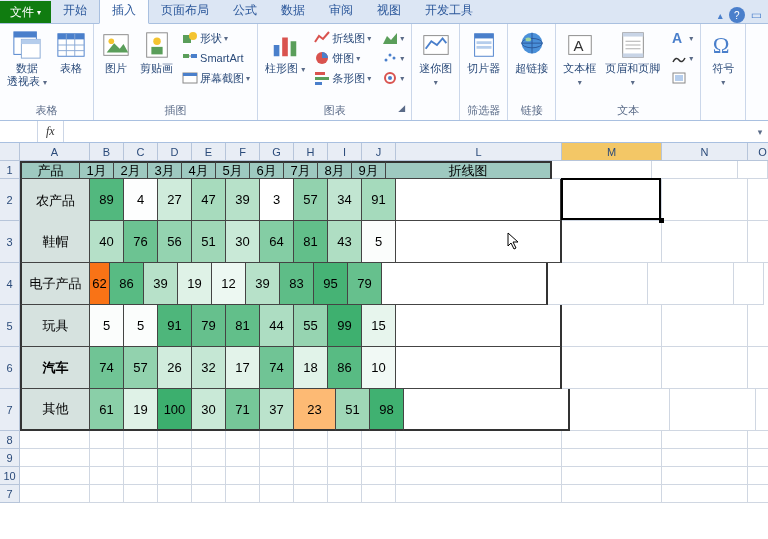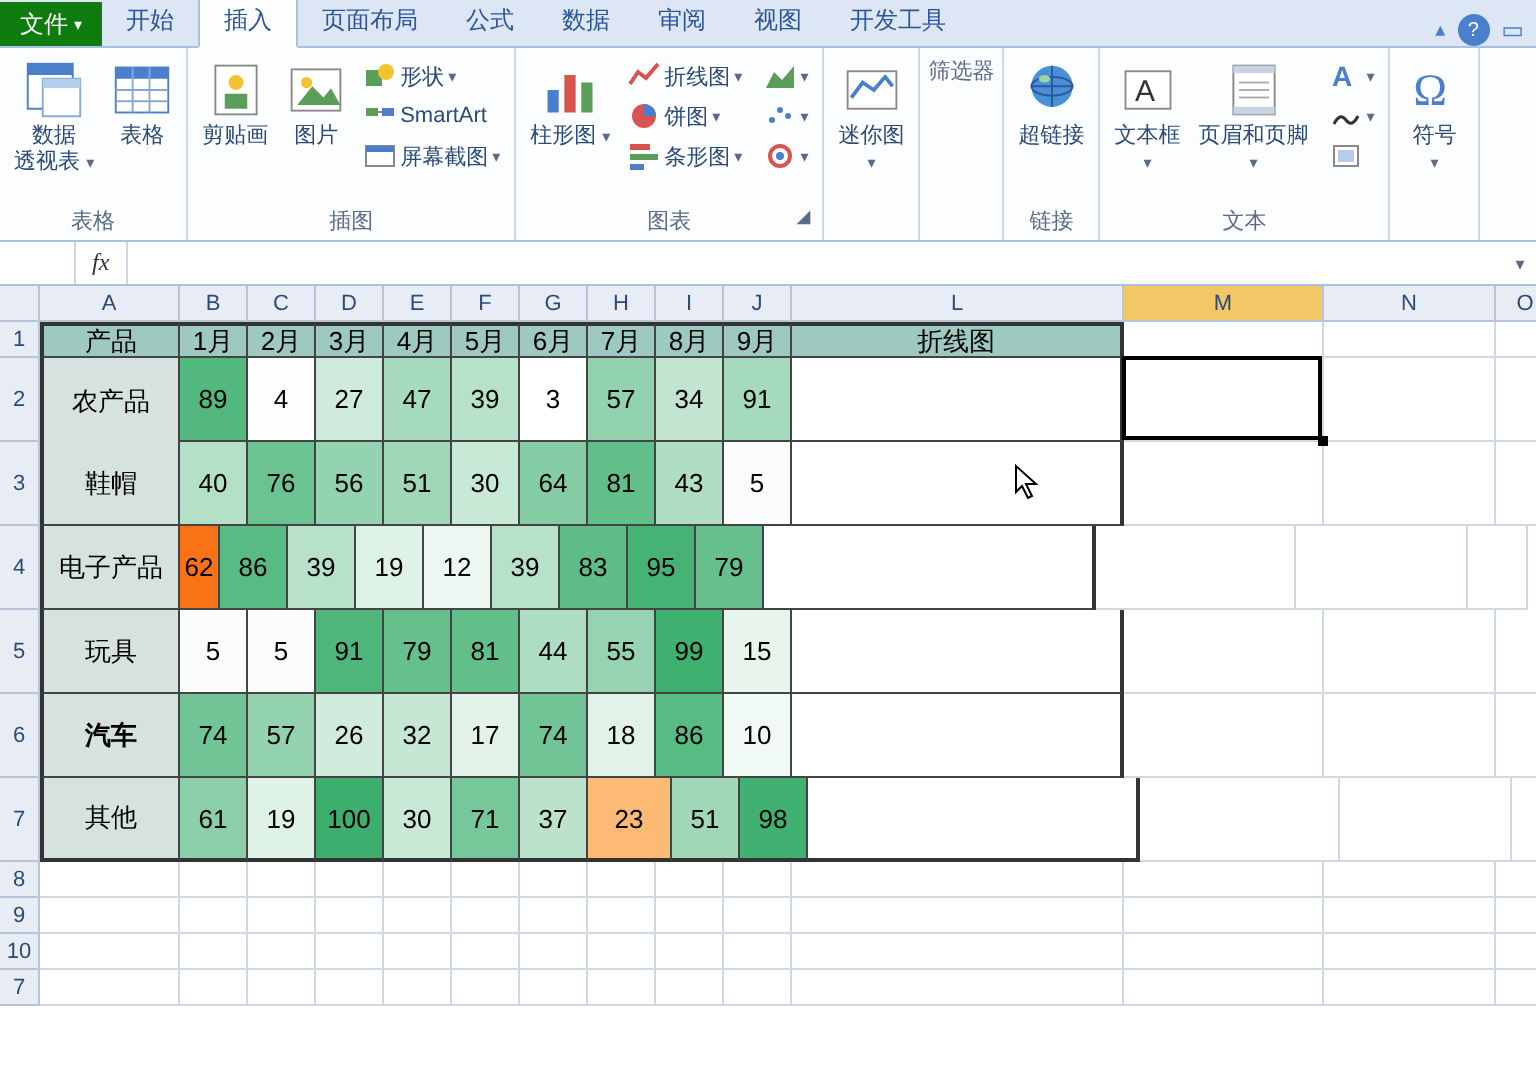--- a/index.html
+++ b/index.html
@@ -93,34 +93,34 @@
         <div class="lbl">表格</div>
       </div>
     </div>
     <div class="group-label">表格</div>
   </div>
 
   <div class="group">
     <div class="group-body">
       <div class="btn-lg">
         <div class="ico"><svg viewBox="0 0 32 32">
+              <rect x="3" y="5" width="26" height="22" fill="#fff" stroke="#888"></rect>
+              <circle cx="11" cy="12" r="3" fill="#f4c430"></circle>
+              <polygon points="6,24 14,14 20,20 24,15 29,24" fill="#5a9e5a"></polygon>
+            </svg></div>
+        <div class="lbl">图片</div>
+      </div>
+      <div class="btn-lg">
+        <div class="ico"><svg viewBox="0 0 32 32">
               <rect x="5" y="3" width="22" height="26" fill="#fff" stroke="#888"></rect>
               <circle cx="16" cy="12" r="4" fill="#f4c430"></circle>
               <rect x="10" y="18" width="12" height="8" fill="#5a9e5a"></rect>
             </svg></div>
         <div class="lbl">剪贴画</div>
       </div>
-      <div class="btn-lg">
-        <div class="ico"><svg viewBox="0 0 32 32">
-              <rect x="3" y="5" width="26" height="22" fill="#fff" stroke="#888"></rect>
-              <circle cx="11" cy="12" r="3" fill="#f4c430"></circle>
-              <polygon points="6,24 14,14 20,20 24,15 29,24" fill="#5a9e5a"></polygon>
-            </svg></div>
-        <div class="lbl">图片</div>
-      </div>
       <div class="col-stack">
         <div class="btn-sm">
             <span class="ico" style="width:16px;height:16px"><svg viewBox="0 0 16 16">
                 <rect x="1" y="5" width="8" height="8" fill="#5a9e5a"></rect>
                 <circle cx="11" cy="6" r="4" fill="#f4c430"></circle>
               </svg></span>
             <span>形状</span> 
             <span class="sub-arrow">▾</span>
           </div>
         <div class="btn-sm">
@@ -214,20 +214,31 @@
               <rect x="3" y="6" width="26" height="20" fill="#fff" stroke="#888"></rect>
               <polyline points="5,20 11,12 17,16 23,9 27,14" fill="none" stroke="#4a7fcb" stroke-width="2"></polyline>
             </svg></div>
         <div class="lbl"><span>迷你图</span><br><span class="sub-arrow">▾</span></div>
       </div>
     </div>
     <div class="group-label"></div>
   </div>
 
   <div class="group">
+    <div class="group-body">
+      <div class="btn-lg">
+        <div class="ico"><svg viewBox="0 0 32 32">
+              <rect x="6" y="4" width="20" height="24" fill="#fff" stroke="#4a7fcb"></rect>
+              <rect x="6" y="4" width="20" height="5" fill="#4a7fcb"></rect>
+              <rect x="8" y="12" width="16" height="3" fill="#b5cdec"></rect>
+              <rect x="8" y="17" width="16" height="3" fill="#b5cdec"></rect>
+            </svg></div>
+        <div class="lbl">切片器</div>
+      </div>
+    </div>
     <div class="group-label">筛选器</div>
   </div>
 
   <div class="group">
     <div class="group-body">
       <div class="btn-lg">
         <div class="ico"><svg viewBox="0 0 32 32">
               <circle cx="16" cy="14" r="11" fill="#4a90d9"></circle>
               <ellipse cx="16" cy="14" rx="11" ry="5" fill="none" stroke="#2b579a"></ellipse>
               <path d="M16 3 v22 M5 14 h22" stroke="#2b579a"></path>
@@ -329,21 +340,21 @@
       <div class="rh" style="height: 42px;">5</div>
       <div class="rh" style="height: 42px;">6</div>
       <div class="rh" style="height: 42px;">7</div>
       <div class="rh" style="height: 18px;">8</div>
       <div class="rh" style="height: 18px;">9</div>
       <div class="rh" style="height: 18px;">10</div>
       <div class="rh" style="height: 18px;">7</div>
     </div>
   <div class="grid" id="grid">
       <div class="row" style="height: 18px;">
-        <div class="cell hdr tblcell tblleft tbltop" style="width: 70px; height: 18px; background: rgb(158, 201, 192);">产品</div>
+        <div class="cell hdr tblcell tblleft tbltop" style="width: 60px; height: 18px; background: rgb(158, 201, 192);">产品</div>
         <div class="cell hdr tblcell tbltop" style="width: 34px; height: 18px; background: rgb(158, 201, 192);">1月</div>
         <div class="cell hdr tblcell tbltop" style="width: 34px; height: 18px; background: rgb(158, 201, 192);">2月</div>
         <div class="cell hdr tblcell tbltop" style="width: 34px; height: 18px; background: rgb(158, 201, 192);">3月</div>
         <div class="cell hdr tblcell tbltop" style="width: 34px; height: 18px; background: rgb(158, 201, 192);">4月</div>
         <div class="cell hdr tblcell tbltop" style="width: 34px; height: 18px; background: rgb(158, 201, 192);">5月</div>
         <div class="cell hdr tblcell tbltop" style="width: 34px; height: 18px; background: rgb(158, 201, 192);">6月</div>
         <div class="cell hdr tblcell tbltop" style="width: 34px; height: 18px; background: rgb(158, 201, 192);">7月</div>
         <div class="cell hdr tblcell tbltop" style="width: 34px; height: 18px; background: rgb(158, 201, 192);">8月</div>
         <div class="cell hdr tblcell tbltop" style="width: 34px; height: 18px; background: rgb(158, 201, 192);">9月</div>
         <div class="cell hdr tblcell tbltop tblright" style="width: 166px; height: 18px; background: rgb(158, 201, 192);">折线图</div>

